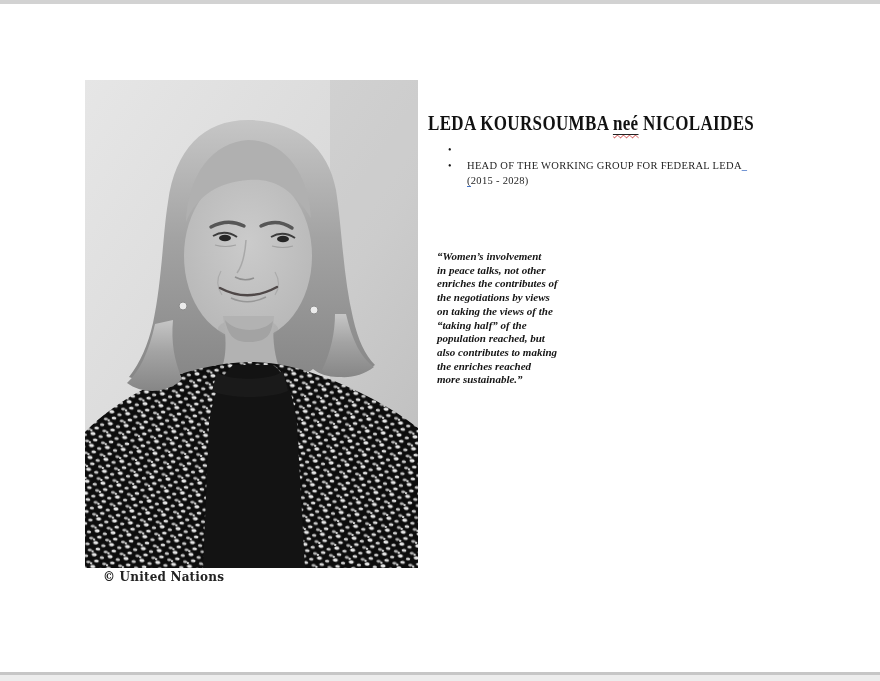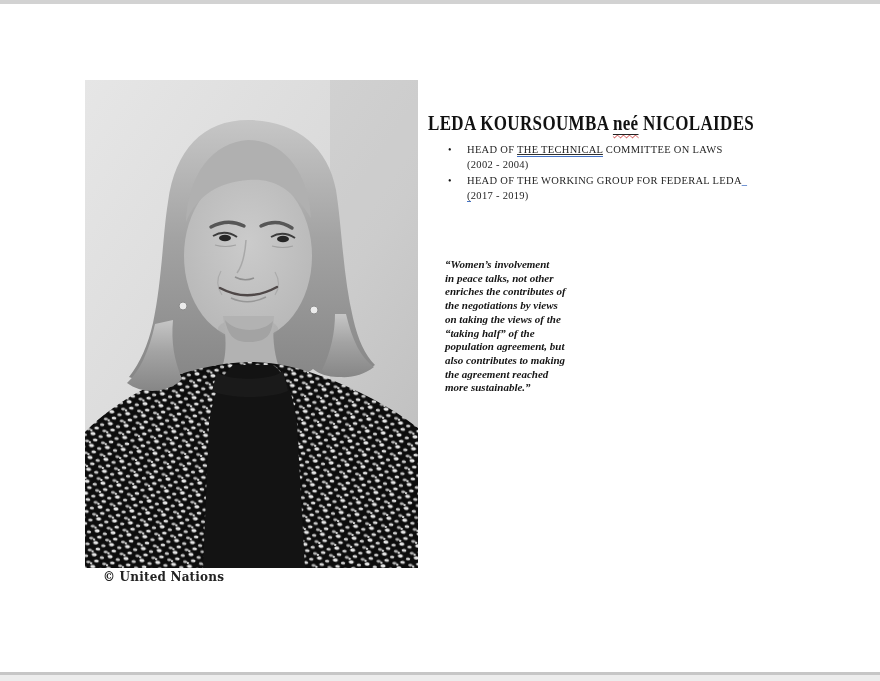--- a/index.html
+++ b/index.html
@@ -37,21 +37,21 @@
   .bullets li{display:flex;margin:0 0 0.5px 0;}
   .bullets .marker{width:19px;font-size:10px;flex:0 0 19px;color:#111;}
   .rev{
     text-decoration:underline solid #2f2f2f;text-decoration-thickness:1px;
     border-bottom:1.5px solid #4472c4;padding-bottom:0.5px;
   }
   .blue-mark{color:#4472c4;font-weight:bold;}
   .blue-u{border-bottom:1.5px solid #4472c4;}
 
   .quote{
-    position:absolute;left:437px;top:250px;margin:8px;
+    position:absolute;left:437px;top:250px;margin:0;
     font-size:11px;font-weight:bold;font-style:italic;line-height:13.7px;color:#141414;
   }
 
   [data-name$="-icon"]{user-select:none;}
 </style>
 </head>
 <body>
 
 <div class="edge-strip-top" data-name="window-top-edge"></div>
 
@@ -136,35 +136,34 @@
   </svg>
 </figure>
 
 <div class="credit" data-name="photo-credit">© United Nations</div>
 
 <h1 class="title" data-name="page-title"><span data-name="title-lead">LEDA KOURSOUMBA </span><span class="spell" data-name="title-maiden-marker-spellcheck"><span class="u" data-name="title-maiden-marker">neé</span></span><span data-name="title-tail"> NICOLAIDES</span></h1>
 
 <ul class="bullets" data-name="credentials-list">
   <li data-name="credential-item-1">
     <span class="marker" data-name="bullet-icon">•</span>
-    <span class="btext" data-name="credential-text-1"><span data-name="credential-1-pre">HEAD OF </span><span class="rev" data-name="revision-underlined-text">THE TECHNICAL</span><span data-name="credential-1-post"> COMMITTEE ON LAWS</span><br><span data-name="credential-1-years">(2002 - 2004)</span></span>
   </li>
   <li data-name="credential-item-2">
     <span class="marker" data-name="bullet-icon">•</span>
-    <span class="btext" data-name="credential-text-2"><span data-name="credential-2-text">HEAD OF THE WORKING GROUP FOR FEDERAL LEDA</span><span class="blue-mark" data-name="revision-underscore-mark">_</span><br><span class="blue-u" data-name="revision-underlined-paren">(</span><span data-name="credential-2-years">2017 - 2019)</span></span>
+    <span class="btext" data-name="credential-text-2"><span data-name="credential-2-text">HEAD OF THE WORKING GROUP FOR FEDERAL LEDA</span><span class="blue-mark" data-name="revision-underscore-mark">_</span><br><span class="blue-u" data-name="revision-underlined-paren">(</span><span data-name="credential-2-years">2015 - 2028)</span></span>
   </li>
 </ul>
 
 <blockquote class="quote" data-name="pull-quote">
   <div data-name="quote-line">“Women’s involvement</div>
   <div data-name="quote-line">in peace talks, not other</div>
   <div data-name="quote-line">enriches the contributes of</div>
   <div data-name="quote-line">the negotiations by views</div>
   <div data-name="quote-line">on taking the views of the</div>
   <div data-name="quote-line">“taking half” of the</div>
-  <div data-name="quote-line">population agreement, but</div>
+  <div data-name="quote-line">population reached, but</div>
   <div data-name="quote-line">also contributes to making</div>
-  <div data-name="quote-line">the agreement reached</div>
+  <div data-name="quote-line">the enriches reached</div>
   <div data-name="quote-line">more sustainable.”</div>
 </blockquote>
 
 <div class="edge-line-bottom" data-name="window-bottom-edge-line"></div>
 <div class="edge-strip-bottom" data-name="window-bottom-edge"></div>
 
 </body></html>

